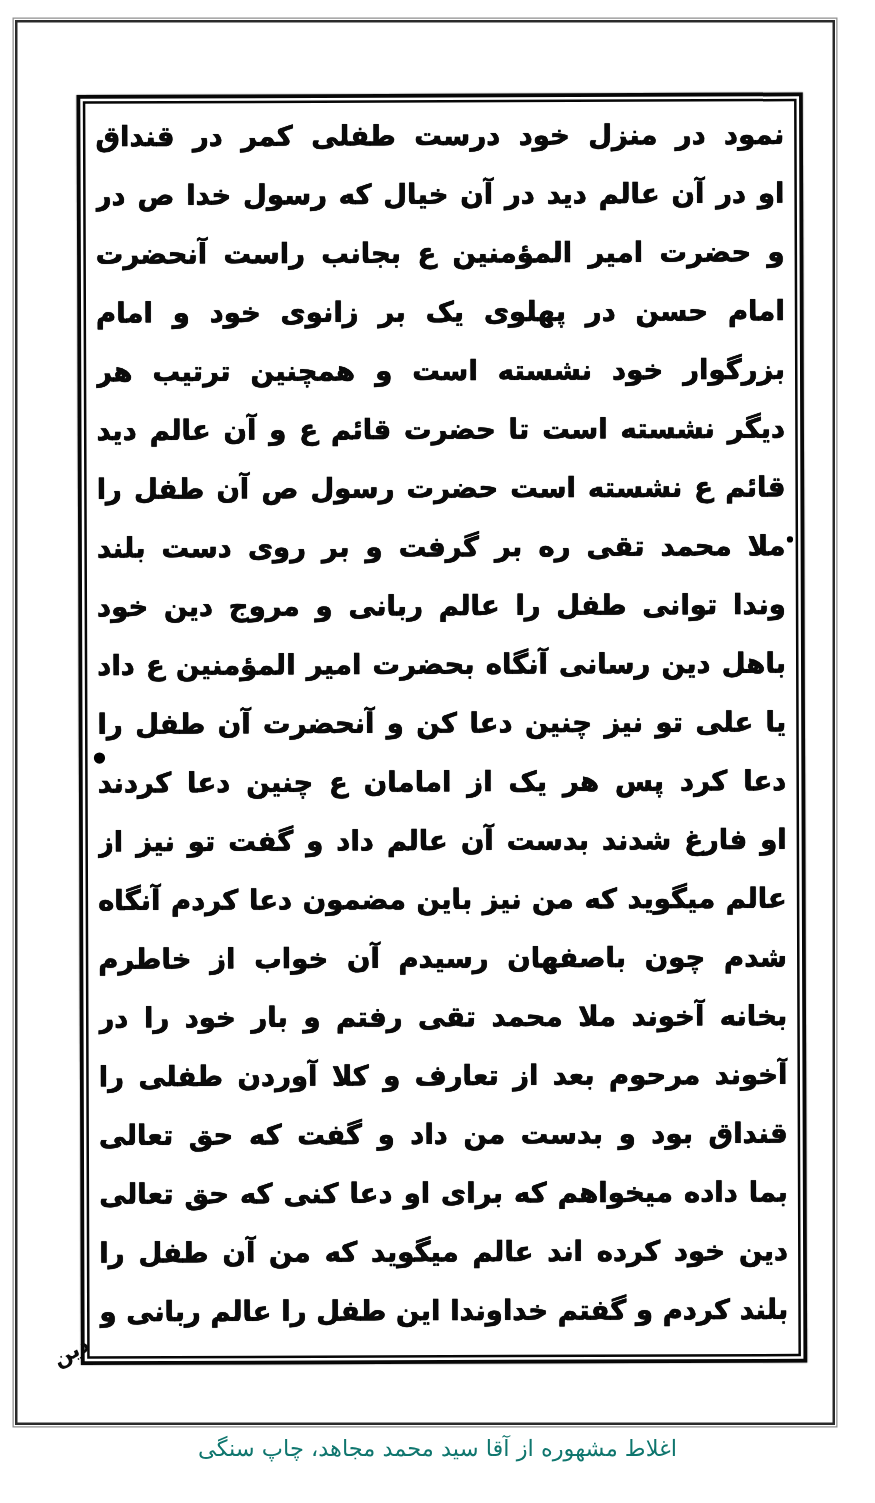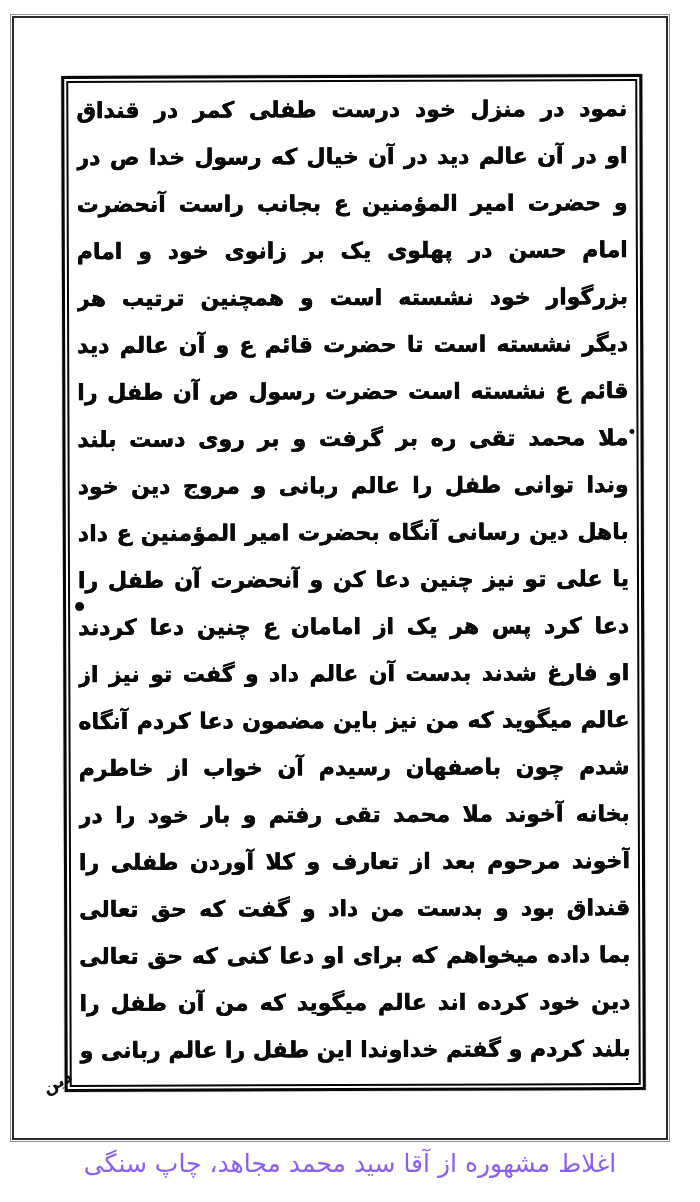--- a/index.html
+++ b/index.html
@@ -38,21 +38,21 @@
   
   .blot1{position:absolute;left:9px;top:523px;width:9px;height:9px;background:#000;border-radius:50%;}
   .blot2{position:absolute;right:6px;top:352px;width:5px;height:5px;background:#000;border-radius:50%;}
   .catchword{
     position:absolute;left:42px;top:1072px;
     font-size:17px;font-weight:bold;color:#0b0b0b;direction:rtl;
     transform:rotate(-28deg);
   }
   .caption{
     position:absolute;left:0;right:0;top:1149px;
-    text-align:center;font-size:25px;color:#8b5cf6;direction:rtl;
+    text-align:center;font-size:18px;color:#0f766e;direction:rtl;
   }
 </style>
 </head>
 <body>
 
 <div class="scan-page">
 
   <div class="outer-frame"></div>
 
   <div class="ms-frame">

